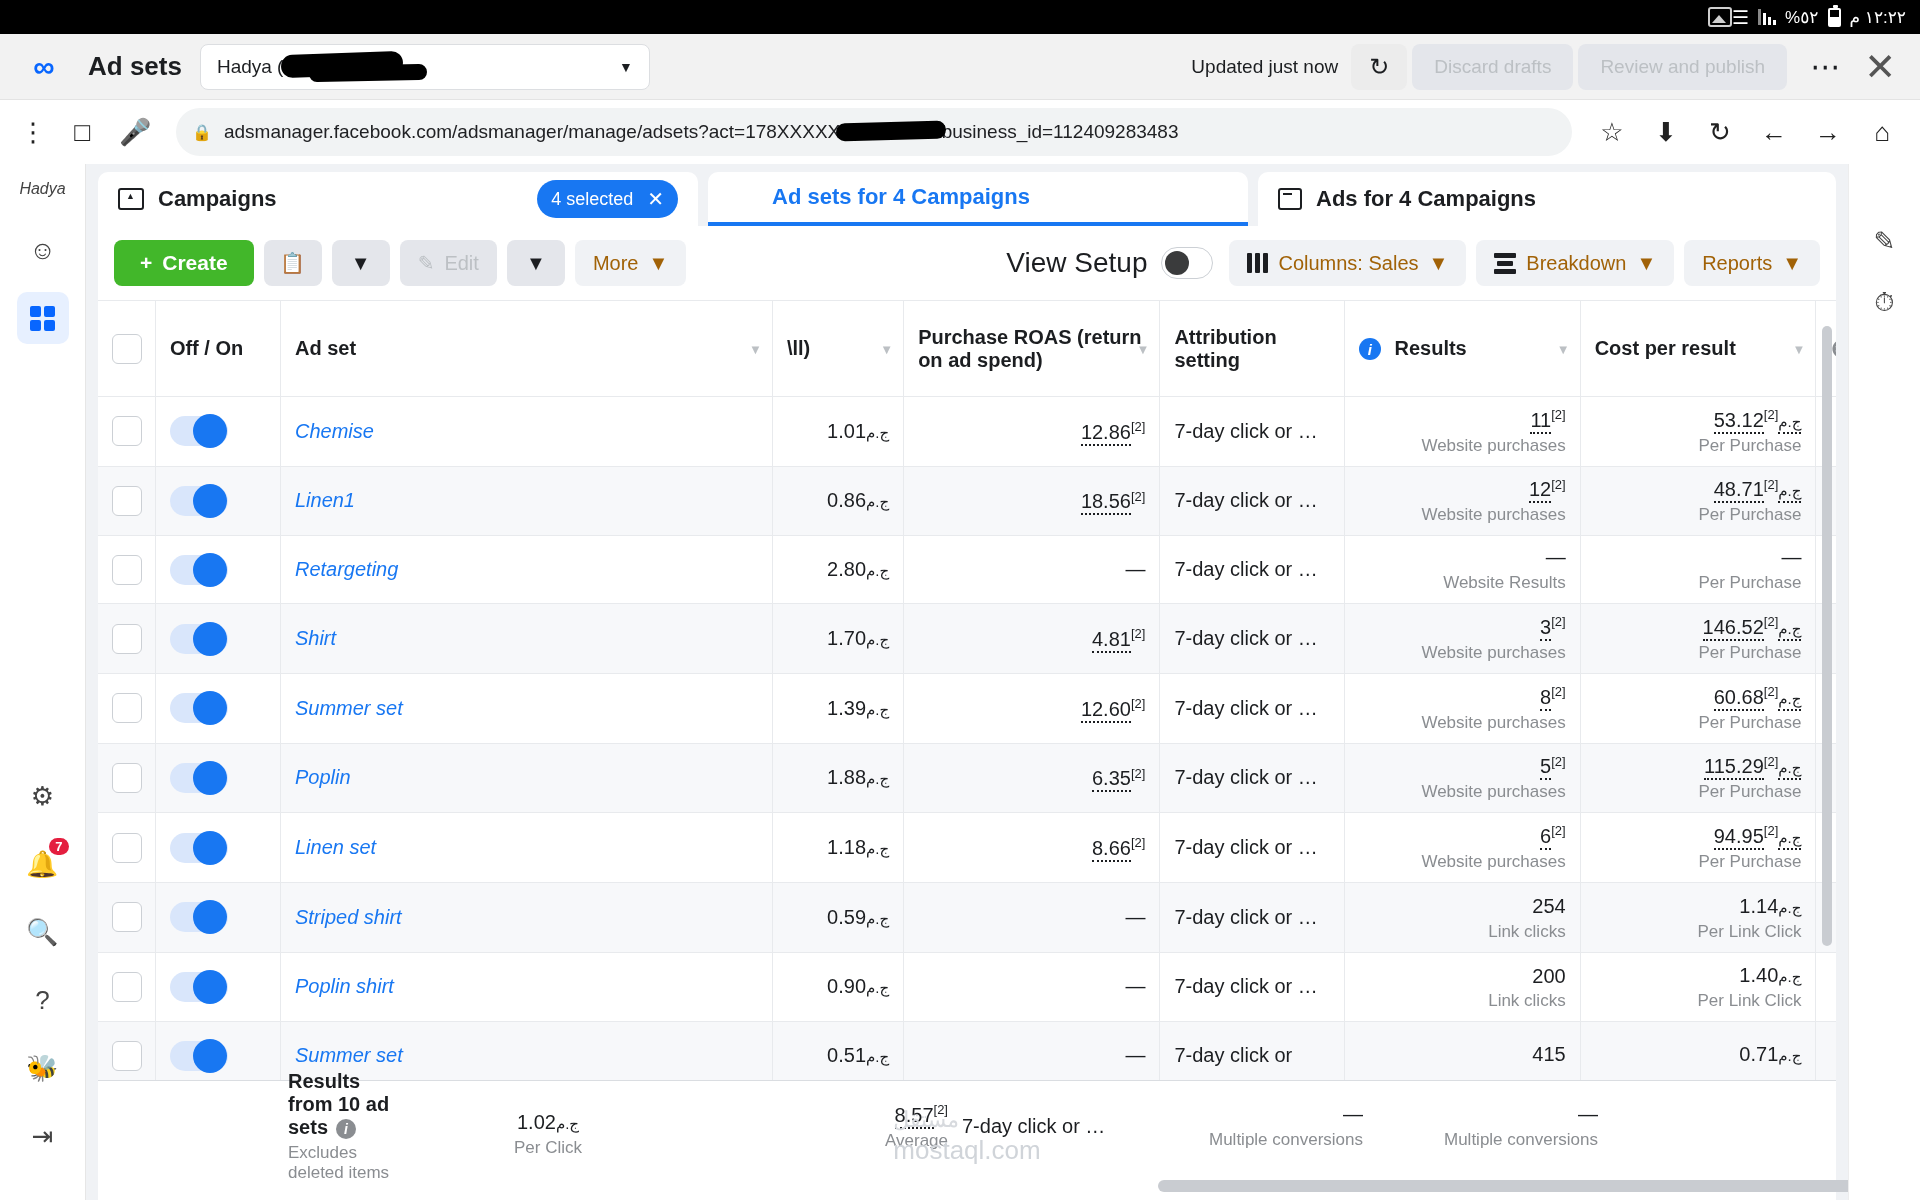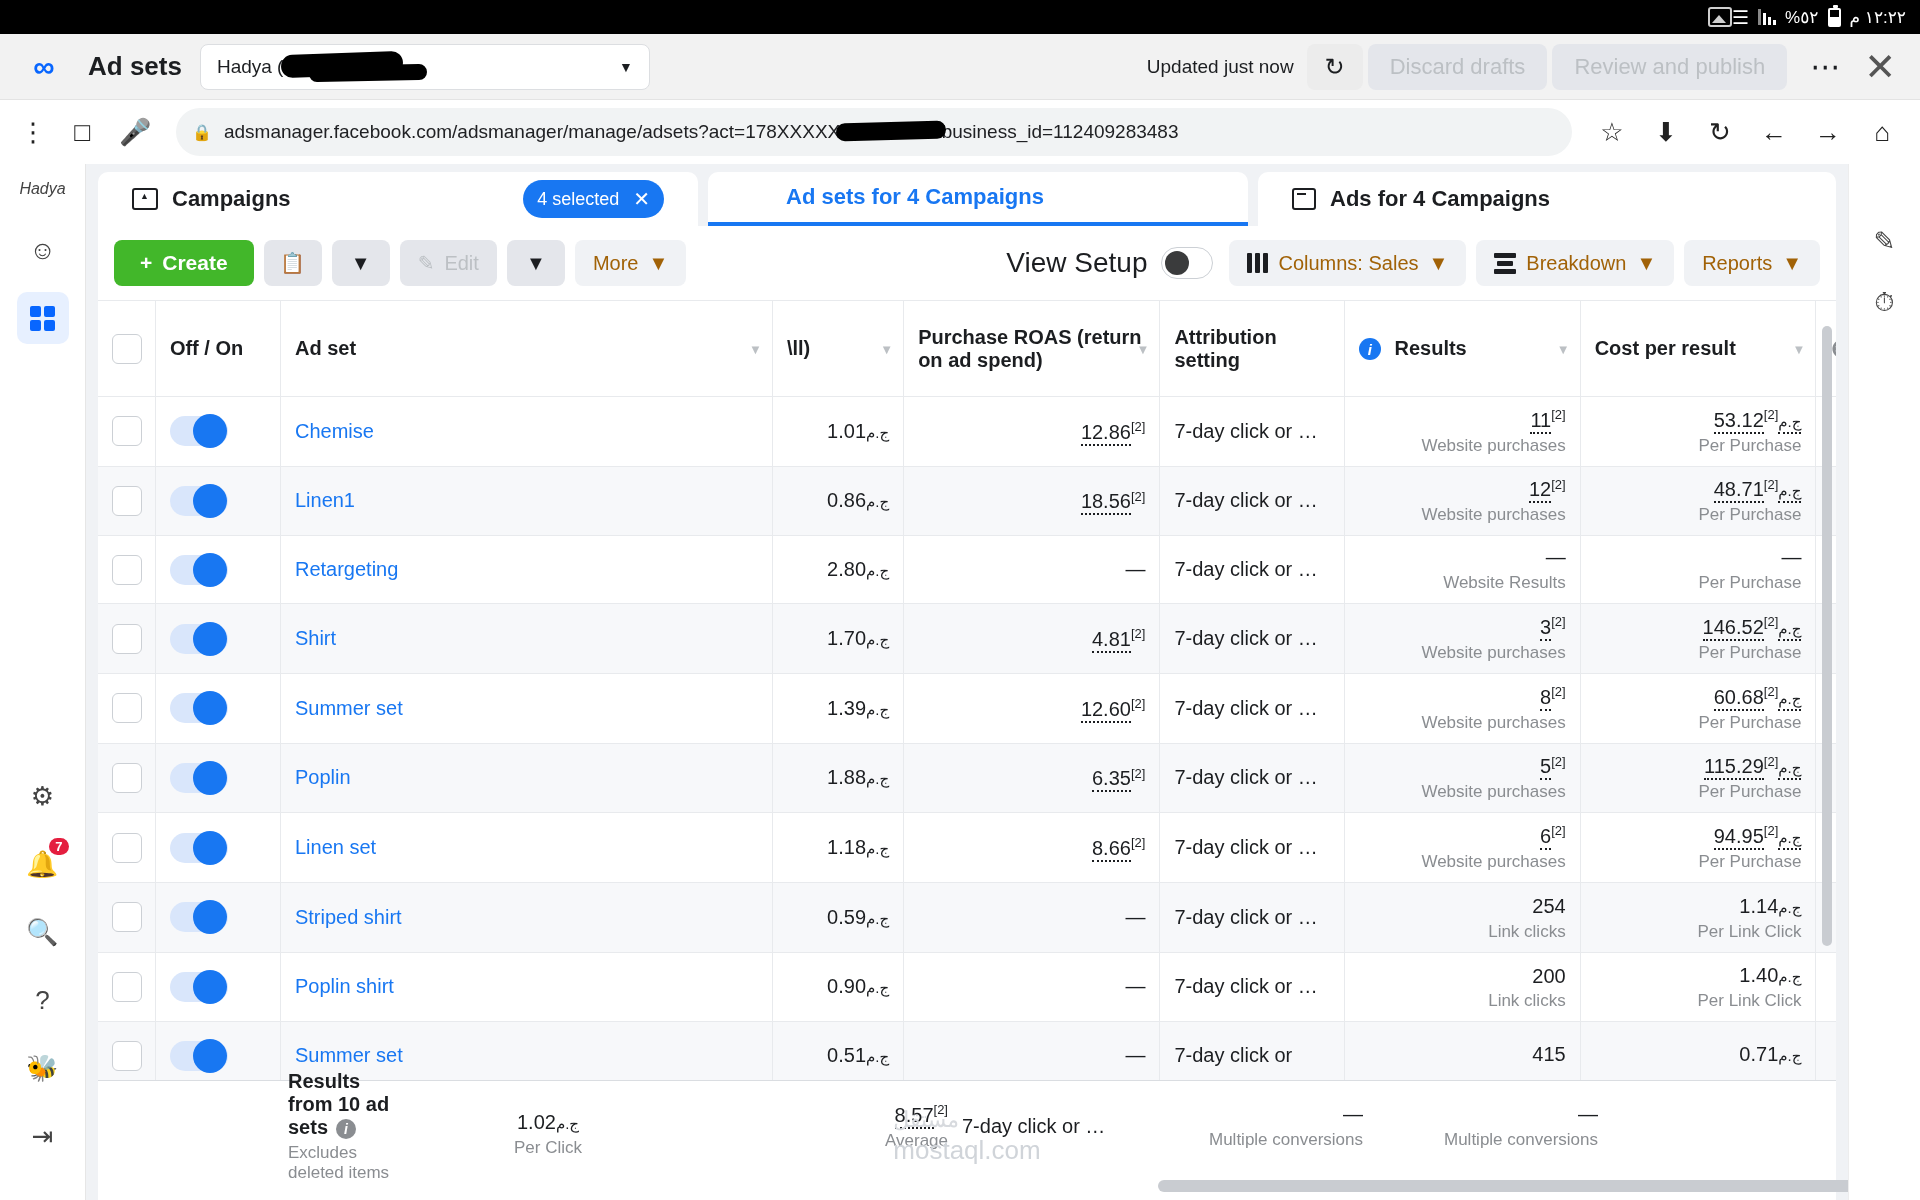--- a/index.html
+++ b/index.html
@@ -56,21 +56,21 @@
   .redact {
     position:absolute; background:#000; border-radius: 30px;
   }
   .r1 { left: 80px; top: 8px; width: 122px; height: 23px; transform: rotate(-2deg);}
   .r2 { left: 108px; top: 20px; width: 118px; height: 16px; transform: rotate(-1deg);}
   .top-right { margin-left:auto; display:flex; align-items:center; gap: 5px; padding-right: 10px;}
   .upd-text { font-size: 19px; color:#1c1e21; margin-right: 8px;}
   .tb-btn {
     height: 46px; border-radius:8px; background:#e4e6eb; border:none;
     display:flex;align-items:center;justify-content:center;
-    font-size: 22px; color:#bcc0c4; padding: 11px 22px; font-family:inherit;
+    font-size: 19px; color:#bcc0c4; padding: 11px 22px; font-family:inherit;
   }
   .tb-btn.icononly { width:56px; padding:0; background:#ececec; color:#1c1e21; font-size:24px;}
   .tb-dots { font-size: 30px; color:#1c1e21; padding: 0 18px; letter-spacing:1px;}
   .tb-close { font-size: 38px; color:#555; padding-right: 14px; font-weight: 300;}
 
   
   .urlrow { height: 64px; background:#fff; display:flex; align-items:center; padding: 0 14px; gap: 6px;}
   .icn { color:#222; display:flex; align-items:center; justify-content:center;}
   .vdots { font-size: 26px; width:38px; letter-spacing: 0; line-height:.7;}
   .urlbox {
@@ -114,21 +114,21 @@
   
   .app {
     position:absolute; left:86px; right:72px; top:130px; bottom:0;
     background:#f0f2f5; overflow:hidden;
   }
 
   
   .tabs { display:flex; align-items:stretch; height: 62px; padding: 8px 12px 0 12px; gap: 10px; background:#f0f2f5;}
   .tab {
     background:#fff; border-radius: 10px 10px 0 0; display:flex; align-items:center;
-    padding: 0 34px; gap: 14px; font-size: 22px; font-weight: 700; color:#1c1e21;text-align:center;
+    padding: 0 20px; gap: 14px; font-size: 22px; font-weight: 700; color:#1c1e21;text-align:center;
   }
   .tab.t-camp { width: 600px; }
   .tab.t-adsets { width: 540px; color:#1877f2; border-bottom: 4px solid #1877f2;}
   .tab.t-ads { flex:1; }
   .pill {
     margin-left:auto; background:#1877f2; color:#fff; border-radius: 20px;
     font-size: 18px; font-weight: 400; padding: 7px 14px; display:flex; align-items:center; gap: 14px;
   }
   .pill .x { font-size: 20px; }
   .tabicon { font-size: 22px; display:flex; align-items:center;}
@@ -181,21 +181,21 @@
   .c-name  { width: 480px; }
   .c-cpc   { width: 128px; }
   .c-roas  { width: 250px; }
   .c-attr  { width: 180px; }
   .c-res   { width: 230px; }
   .c-cpr   { width: 230px; }
   .c-plus  { width: 60px; }
 
   td { padding: 10px 14px; height: 68px; font-size: 20px; color:#1c1e21;}
   tr.alt td { background: #f7f8fa; }
-  .adlink { color:#1877f2; font-size: 20px; }
+  .adlink { color:#1877f2; font-size: 20px; font-style: italic; }
   .chk { width: 30px; height: 30px; border:1.5px solid #ccd0d5; border-radius: 6px; background:#fff; display:block; margin: 0 auto;}
   .toggle {
     width: 58px; height: 30px; border-radius: 18px; background:#d9e6fb; position:relative; display:block;
   }
   .toggle i { position:absolute; right:1px; top:-2px; width:34px; height:34px; border-radius:50%; background:#1877f2; display:block;}
   .sub { font-size: 17px; color:#8a8d91; display:block; margin-top: 4px;}
   .dotted { border-bottom: 2px dotted #1c1e21; padding-bottom:1px;}
   .sup { font-size: 13px; vertical-align: super; color:#1c1e21;}
   .cur { font-size: 15px; }
   .infoic {

